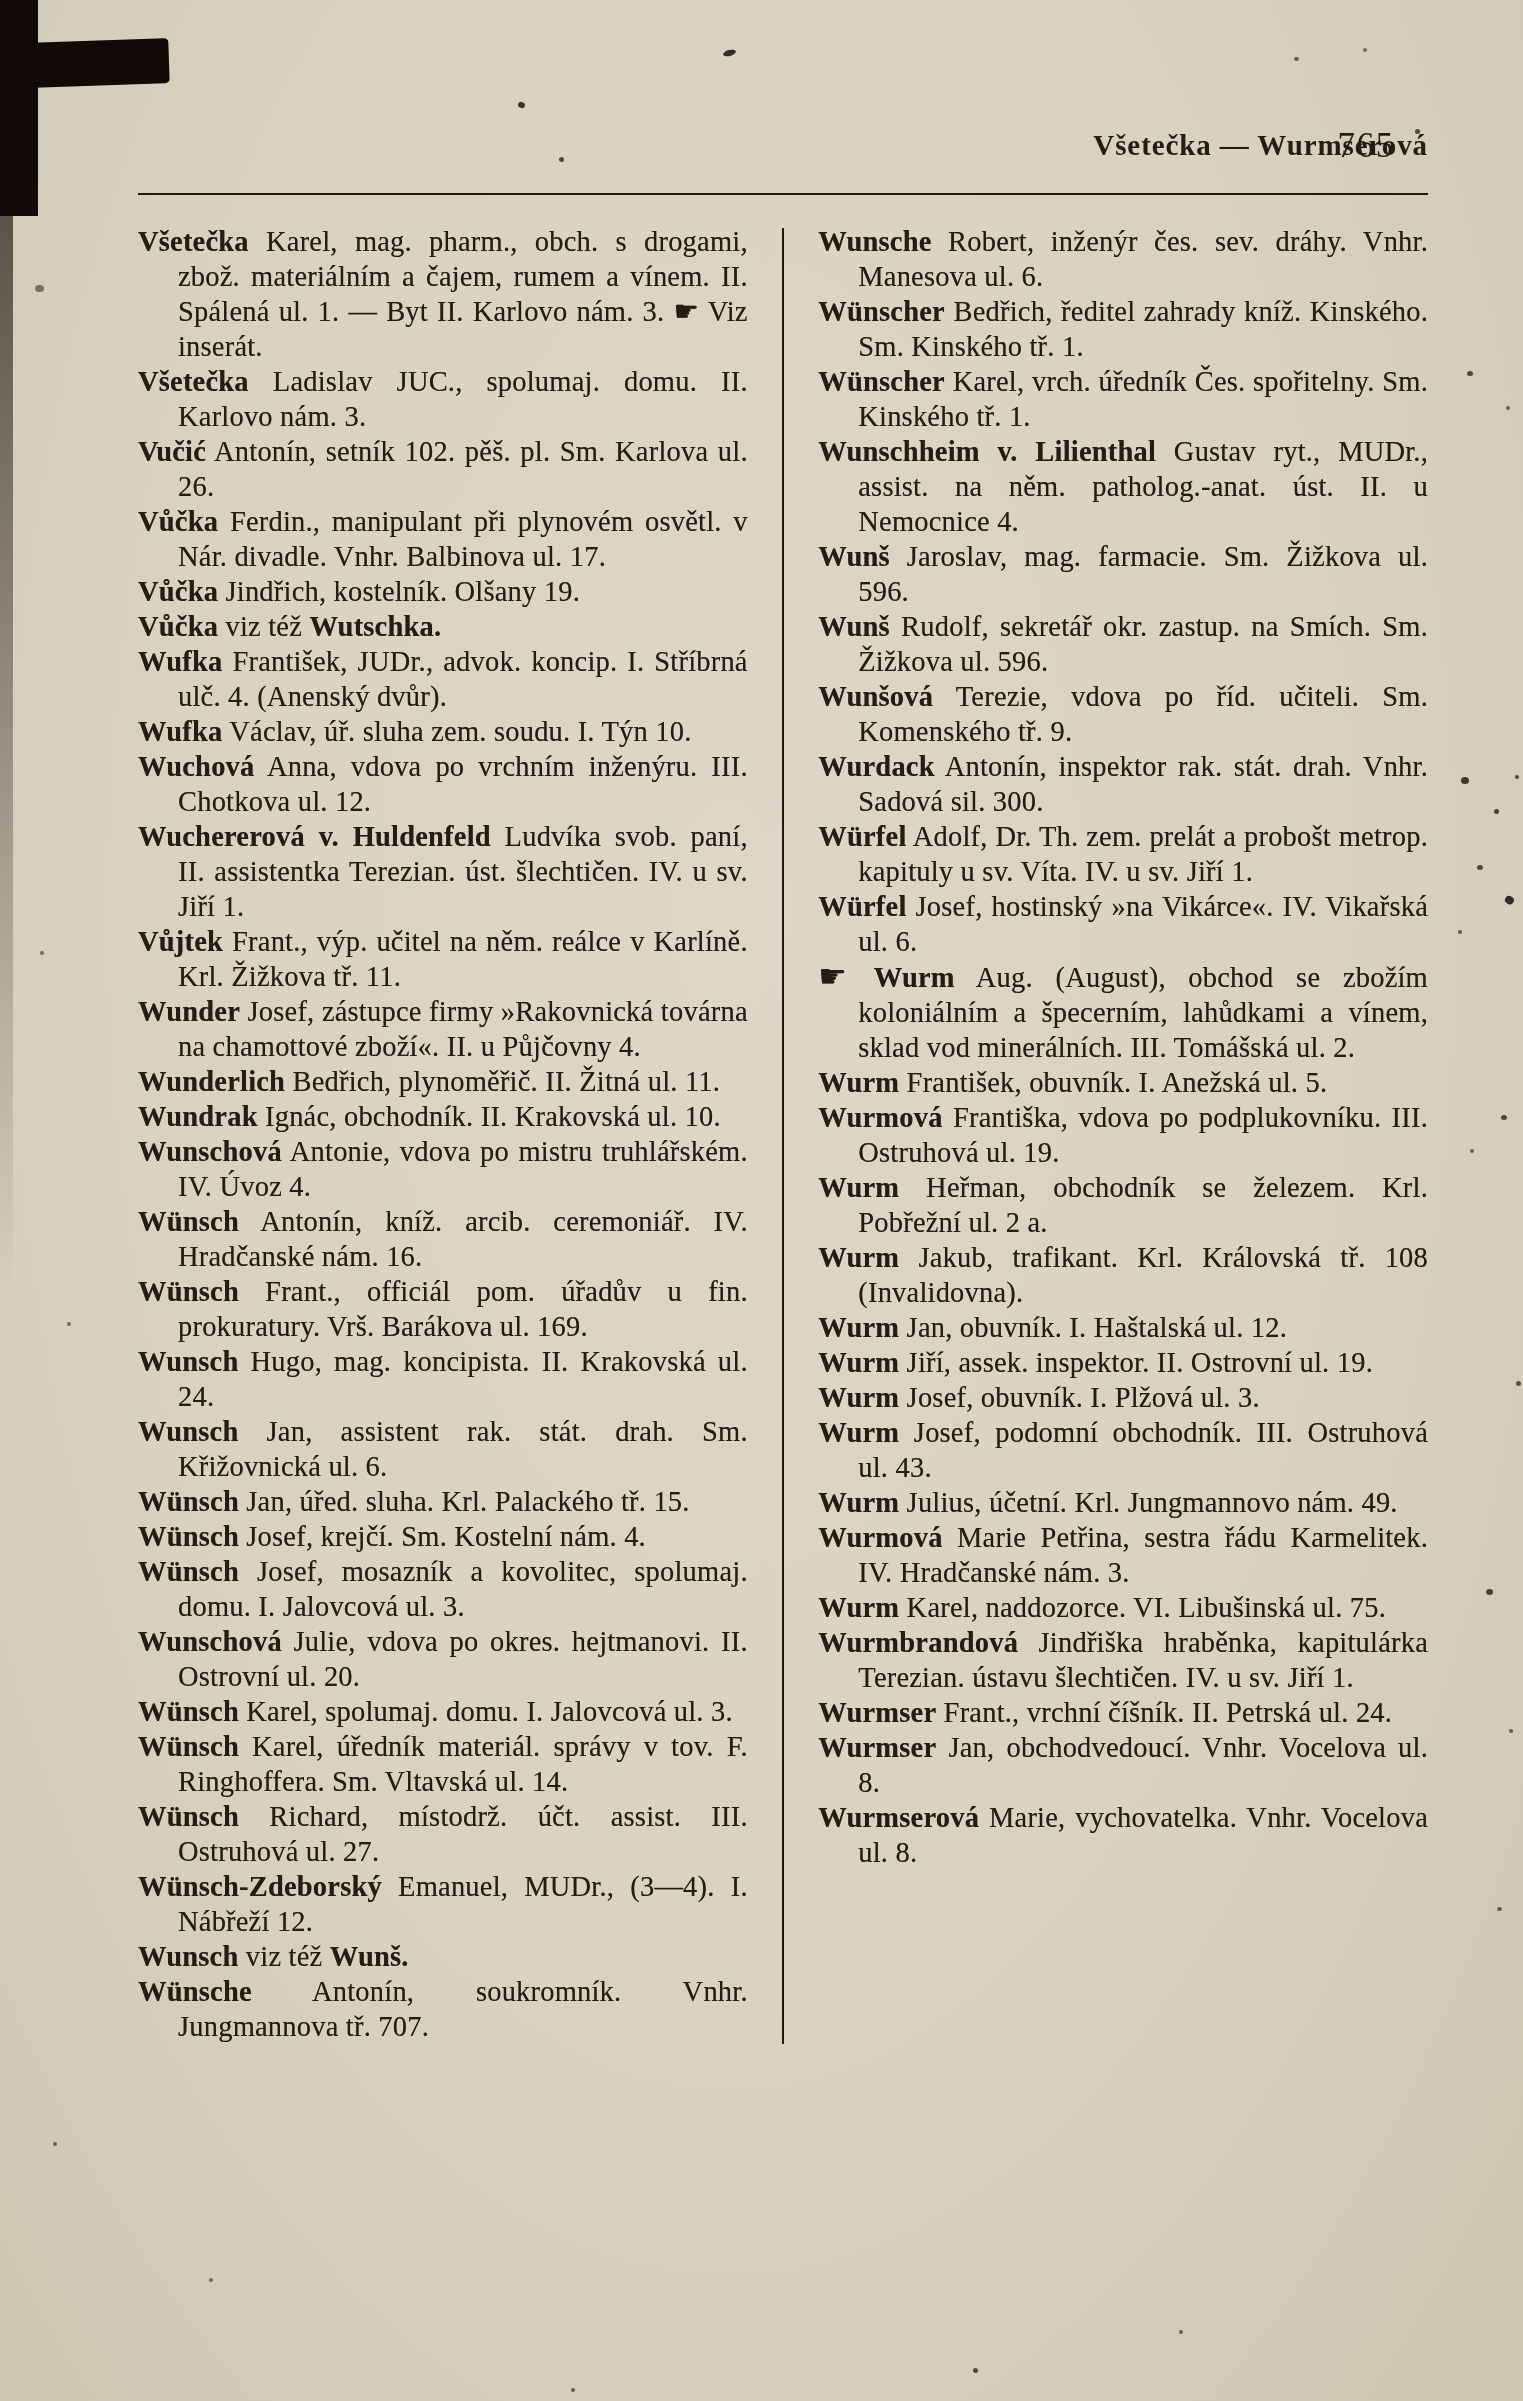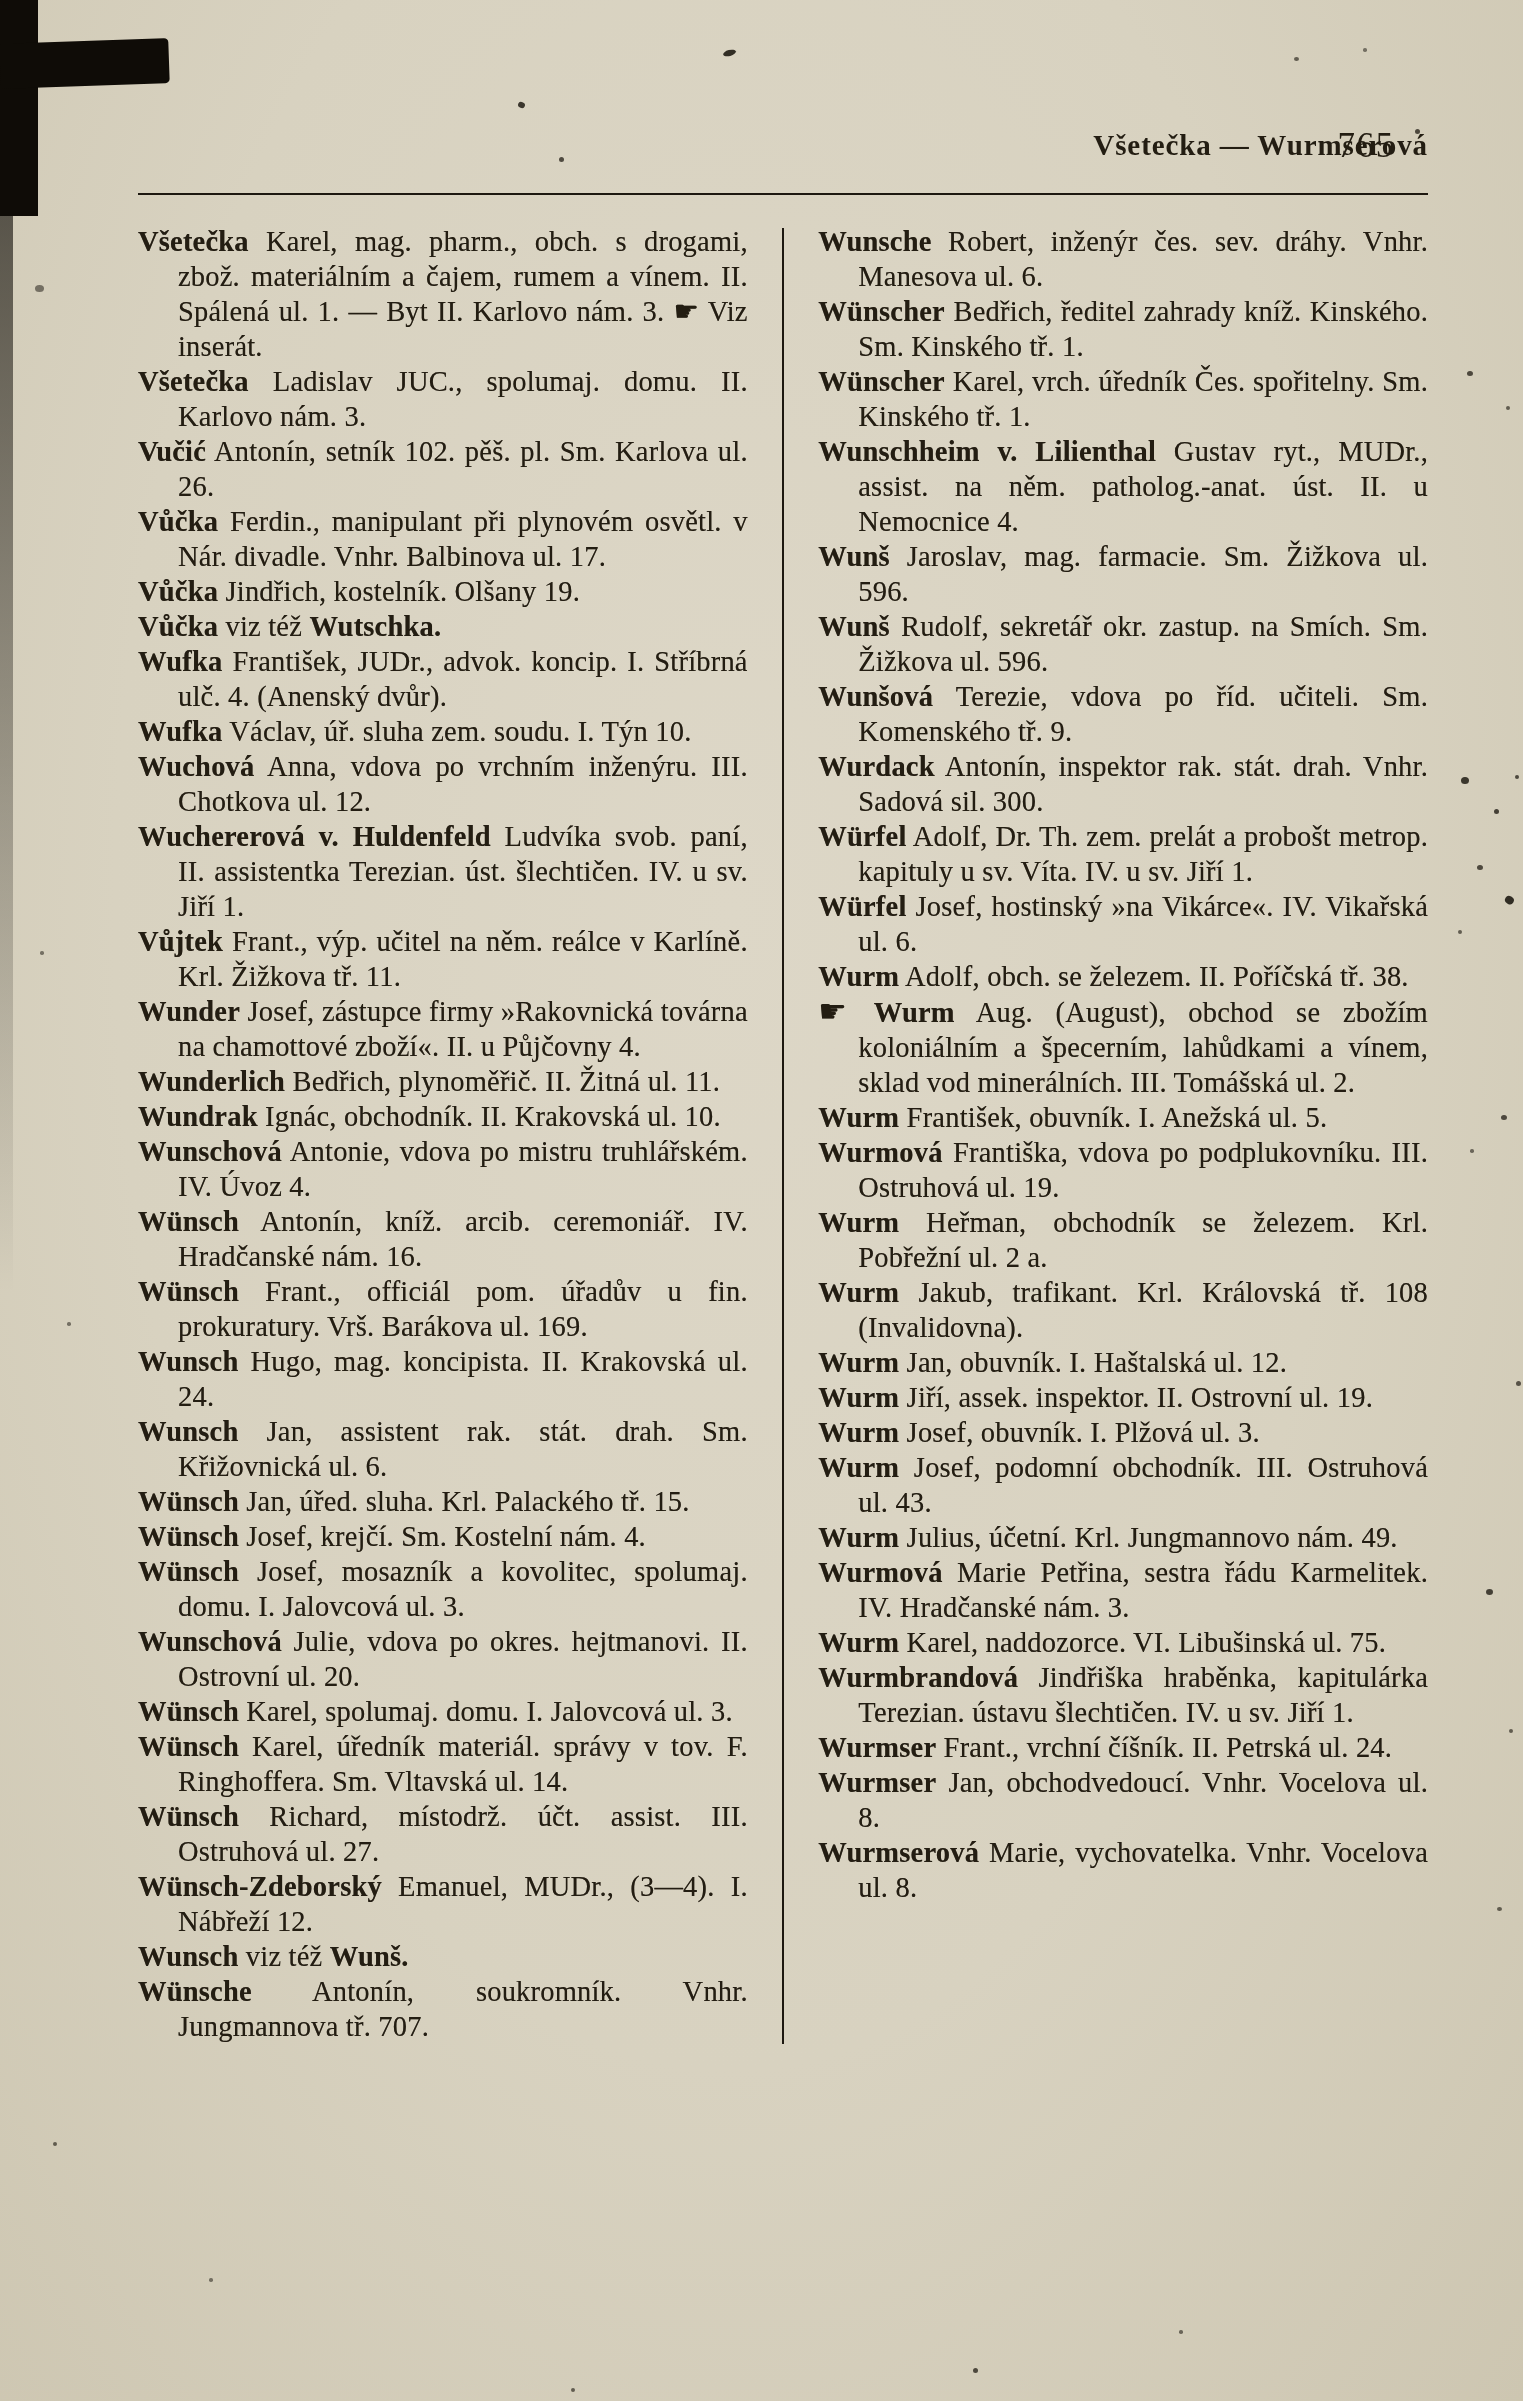--- a/index.html
+++ b/index.html
@@ -163,21 +163,20 @@
         <p class="entry"><span class="name">Wunsche</span><span> Robert, inženýr čes. sev. dráhy. Vnhr. Manesova ul. 6.</span></p>
         <p class="entry"><span class="name">Wünscher</span><span> Bedřich, ředitel zahrady kníž. Kinského. Sm. Kinského tř. 1.</span></p>
         <p class="entry"><span class="name">Wünscher</span><span> Karel, vrch. úředník Čes. spořitelny. Sm. Kinského tř. 1.</span></p>
         <p class="entry"><span class="name">Wunschheim v. Lilienthal</span><span> Gustav ryt., MUDr., assist. na něm. patholog.-anat. úst. II. u Nemocnice 4.</span></p>
         <p class="entry"><span class="name">Wunš</span><span> Jaroslav, mag. farmacie. Sm. Žižkova ul. 596.</span></p>
         <p class="entry"><span class="name">Wunš</span><span> Rudolf, sekretář okr. zastup. na Smích. Sm. Žižkova ul. 596.</span></p>
         <p class="entry"><span class="name">Wunšová</span><span> Terezie, vdova po říd. učiteli. Sm. Komenského tř. 9.</span></p>
         <p class="entry"><span class="name">Wurdack</span><span> Antonín, inspektor rak. stát. drah. Vnhr. Sadová sil. 300.</span></p>
         <p class="entry"><span class="name">Würfel</span><span> Adolf, Dr. Th. zem. prelát a probošt metrop. kapituly u sv. Víta. IV. u sv. Jiří 1.</span></p>
         <p class="entry"><span class="name">Würfel</span><span> Josef, hostinský »na Vikárce«. IV. Vikařská ul. 6.</span></p>
-        <p class="entry"><span class="name">Wurm</span><span> Adolf, obch. se železem. II. Poříčská tř. 38.</span></p>
         <p class="entry"><span class="hand">☛ </span><span class="name">Wurm</span><span> Aug. (August), obchod se zbožím koloniálním a špecerním, lahůdkami a vínem, sklad vod minerálních. III. Tomášská ul. 2.</span></p>
         <p class="entry"><span class="name">Wurm</span><span> František, obuvník. I. Anežská ul. 5.</span></p>
         <p class="entry"><span class="name">Wurmová</span><span> Františka, vdova po podplukovníku. III. Ostruhová ul. 19.</span></p>
         <p class="entry"><span class="name">Wurm</span><span> Heřman, obchodník se železem. Krl. Pobřežní ul. 2 a.</span></p>
         <p class="entry"><span class="name">Wurm</span><span> Jakub, trafikant. Krl. Královská tř. 108 (Invalidovna).</span></p>
         <p class="entry"><span class="name">Wurm</span><span> Jan, obuvník. I. Haštalská ul. 12.</span></p>
         <p class="entry"><span class="name">Wurm</span><span> Jiří, assek. inspektor. II. Ostrovní ul. 19.</span></p>
         <p class="entry"><span class="name">Wurm</span><span> Josef, obuvník. I. Plžová ul. 3.</span></p>
         <p class="entry"><span class="name">Wurm</span><span> Josef, podomní obchodník. III. Ostruhová ul. 43.</span></p>
         <p class="entry"><span class="name">Wurm</span><span> Julius, účetní. Krl. Jungmannovo nám. 49.</span></p>

